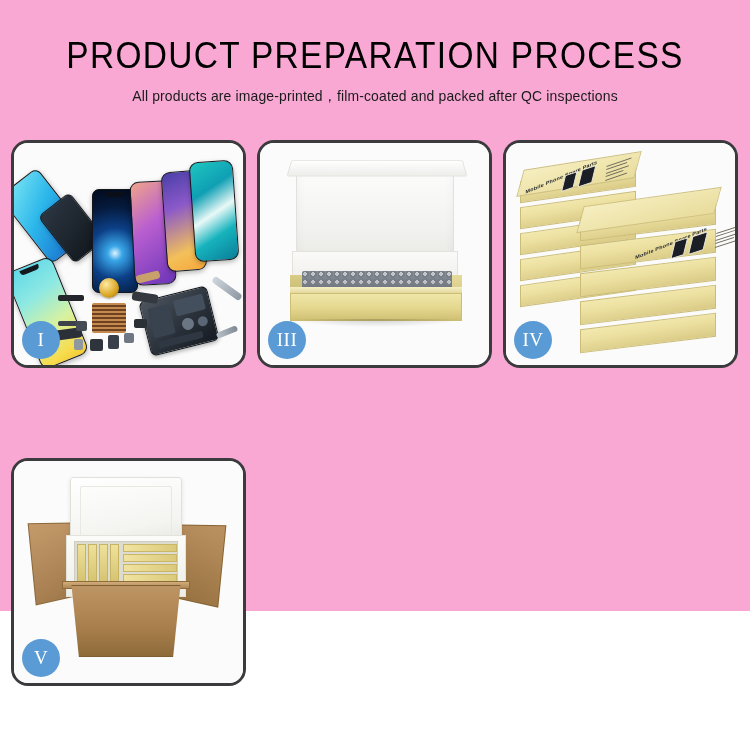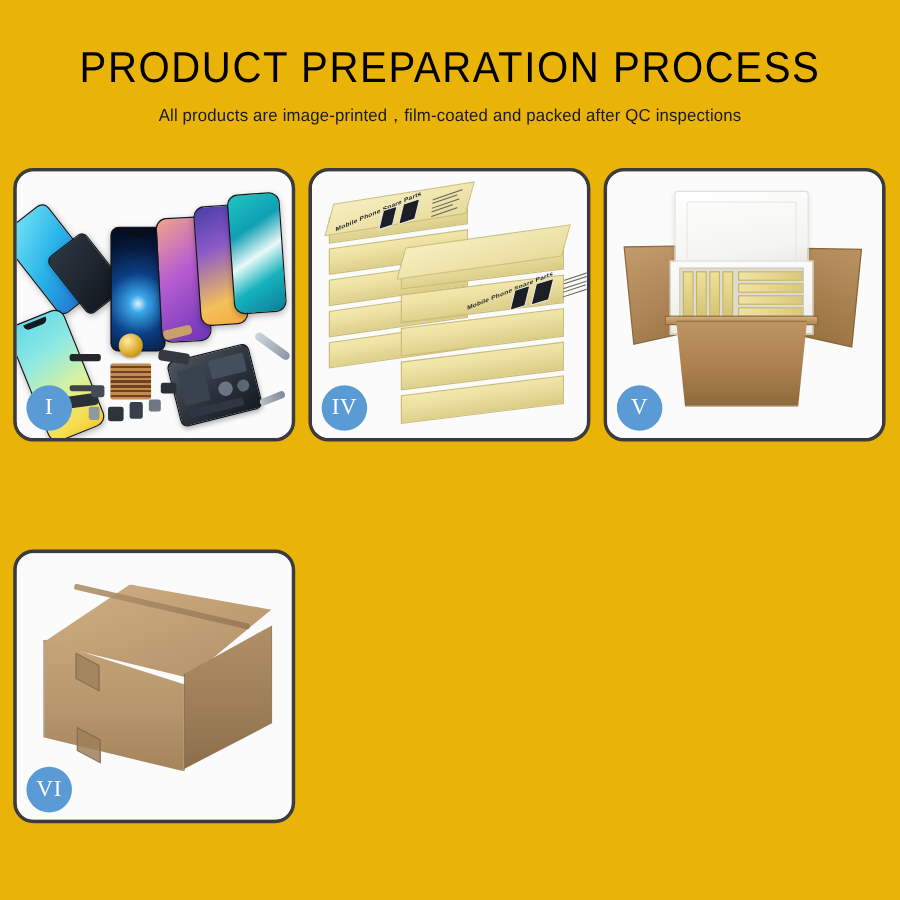--- a/index.html
+++ b/index.html
@@ -2,21 +2,21 @@
 <html><head>
 <meta charset="utf-8">
 <style>
   * { box-sizing: border-box; margin: 0; padding: 0; }
   html, body {
     width: 750px; height: 750px;
     background: #ffffff;
     font-family: "Liberation Sans", "DejaVu Sans", sans-serif;
     overflow: hidden;
   }
-  .page { position: relative; width: 750px; height: 750px; background: #eab308; }
+  .page { position: relative; width: 750px; height: 611px; background: #f9a8d4; }
 
   
   .header { width: 750px; padding-top: 36px; text-align: center; }
   .main-title {
     font-size: 36px;
     letter-spacing: 1.4px;
     color: #000000;
     font-weight: 400;
     transform: scaleX(0.93);
     white-space: nowrap;
@@ -437,20 +437,33 @@
         <div class="dot d4"></div>
         <div class="dot d5"></div>
         <div class="dot d6"></div>
         <div class="tool"></div>
         <div class="tool2"></div>
       </div>
       <div class="badge">I</div>
     </div>
 
 
+    <div class="panel p3">
+      <div class="stage">
+        <div class="foamlid"></div>
+        <div class="foamback"></div>
+        <div class="boxleftwall"></div>
+        <div class="boxrightwall"></div>
+        <div class="bubble"></div>
+        <div class="boxrim"></div>
+        <div class="boxfront"></div>
+        <div class="shadow"></div>
+      </div>
+      <div class="badge">III</div>
+    </div>
 
     <div class="panel p4">
       <div class="stage">
         <div class="stack">
           <div class="bx L L5"></div>
           <div class="bx L L4"></div>
           <div class="bx L L3"></div>
           <div class="bx L L2"></div>
           <div class="bx L L1"></div>
           <div class="lidtop t1">
@@ -502,26 +515,15 @@
           <div class="yh"></div>
           <div class="yh"></div>
           <div class="yh"></div>
         </div>
         <div class="lip"></div>
         <div class="front"></div>
       </div>
       <div class="badge">V</div>
     </div>
 
-    <div class="panel p6">
-      <div class="stage">
-        <div class="top"></div>
-        <div class="seam"></div>
-        <div class="left"></div>
-        <div class="right"></div>
-        <div class="tapeTop"></div>
-        <div class="tapeBot"></div>
-      </div>
-      <div class="badge">VI</div>
-    </div>
 
   </div>
 </div>
 
 </body></html>

